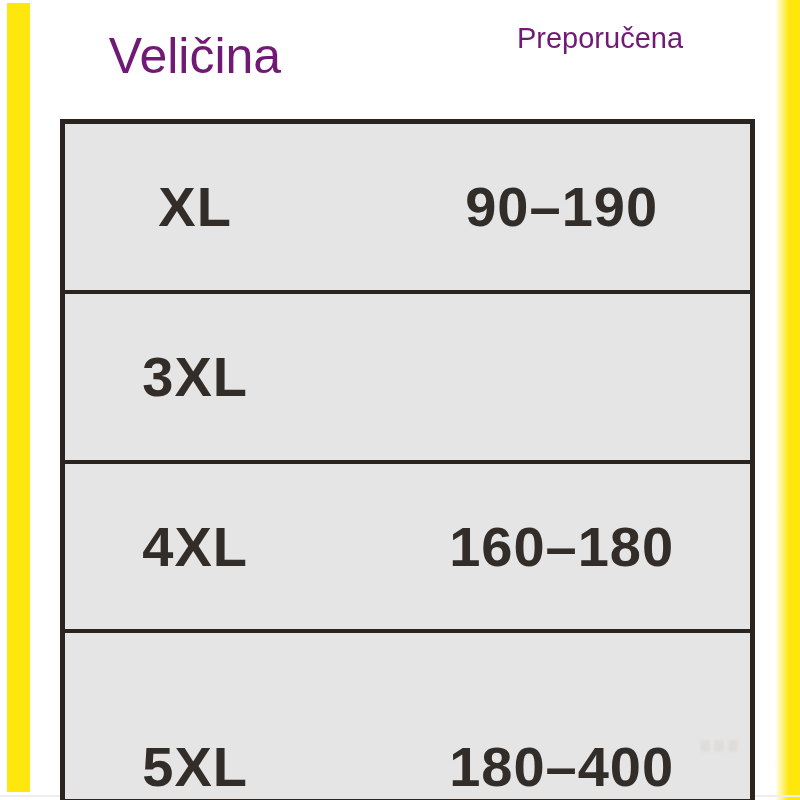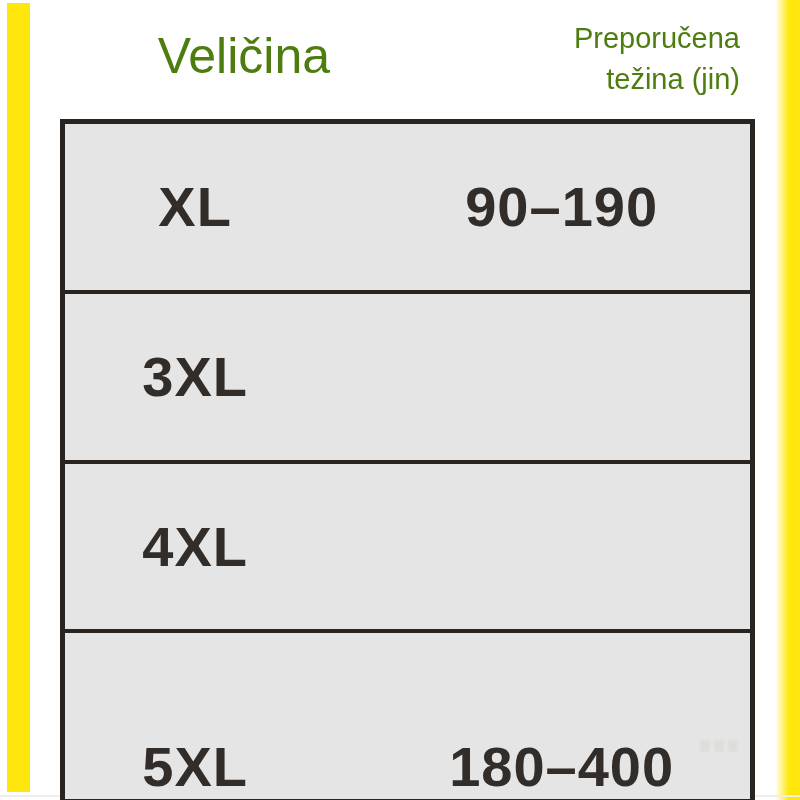--- a/index.html
+++ b/index.html
@@ -20,21 +20,21 @@
     background:var(--accent);
   }
   .bar-right{
     position:absolute;right:0;top:0;width:25px;height:800px;
     background:linear-gradient(90deg, rgba(255,231,13,0) 0%, var(--accent) 55%, var(--accent) 100%);
   }
   .bottom-line{
     position:absolute;left:0;top:795px;width:800px;height:2px;
     background:#f2ecec;
   }
-  .hdr{position:absolute;color:#4d7c0f;text-align:right;}
+  .hdr{position:absolute;color:#701a75;text-align:center;}
   .hdr1{
     left:60px;top:30px;width:270px;
     font-size:50px;line-height:52px;font-weight:500;
   }
   .hdr2{
     left:460px;top:18px;width:280px;
     font-size:29px;line-height:41px;font-weight:400;
   }
   .hdr2 span{display:block;}
   .size-table{
@@ -71,37 +71,37 @@
 <div class="canvas">
 
   <div class="bar-left"></div>
   <div class="bar-right"></div>
   <div class="bottom-line"></div>
 
   <div class="hdr hdr1">Veličina</div>
 
   <div class="hdr hdr2">
     <span>Preporučena</span>
-    <span>težina (jin)</span>
   </div>
 
   <div class="size-table">
 
     <div class="row">
       <div class="cell cell-size">XL</div>
       <div class="cell cell-weight">90–190</div>
     </div>
 
 
     <div class="row">
       <div class="cell cell-size">3XL</div>
     </div>
 
     <div class="row">
       <div class="cell cell-size">4XL</div>
+      <div class="cell cell-weight">160–180</div>
     </div>
 
     <div class="row">
       <div class="cell cell-size">5XL</div>
       <div class="cell cell-weight">180–400</div>
     </div>
 
   </div>
 
   <div class="watermark">

